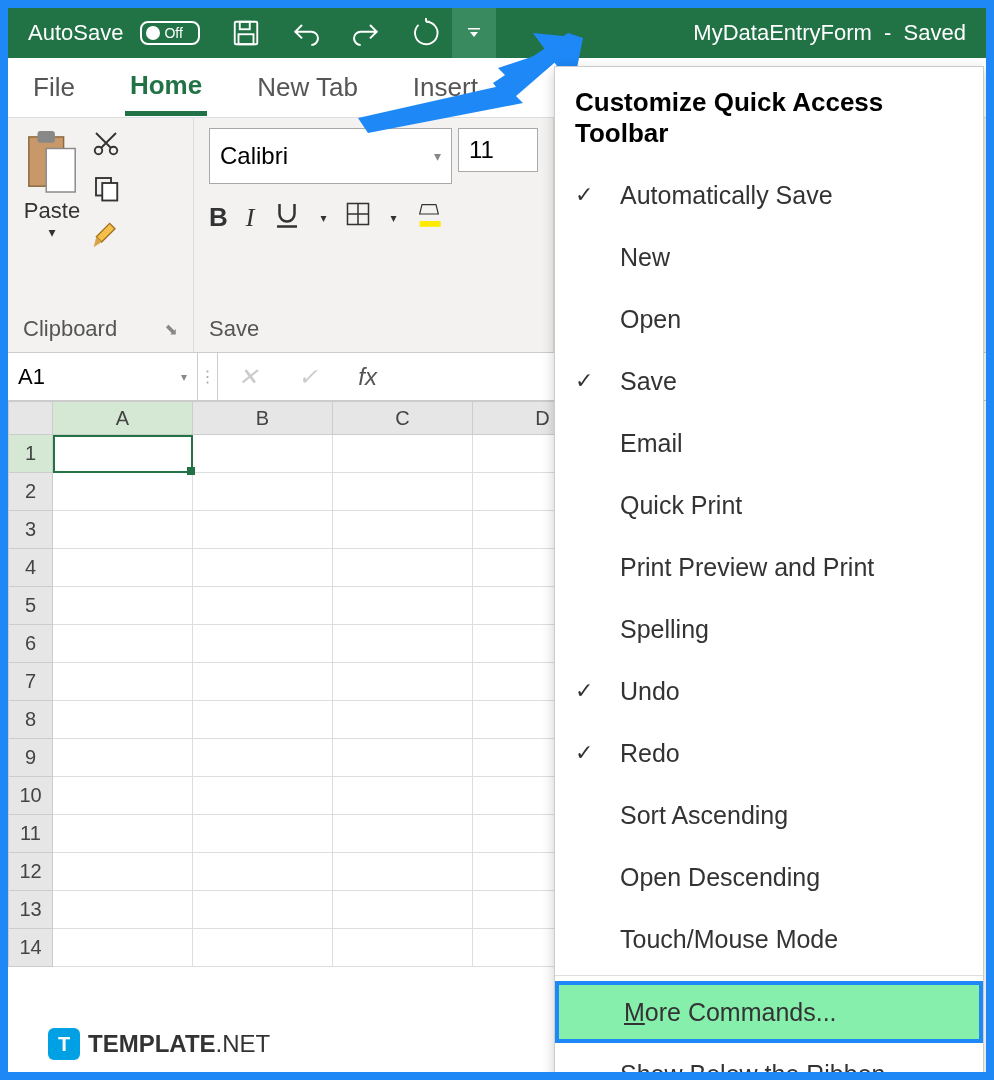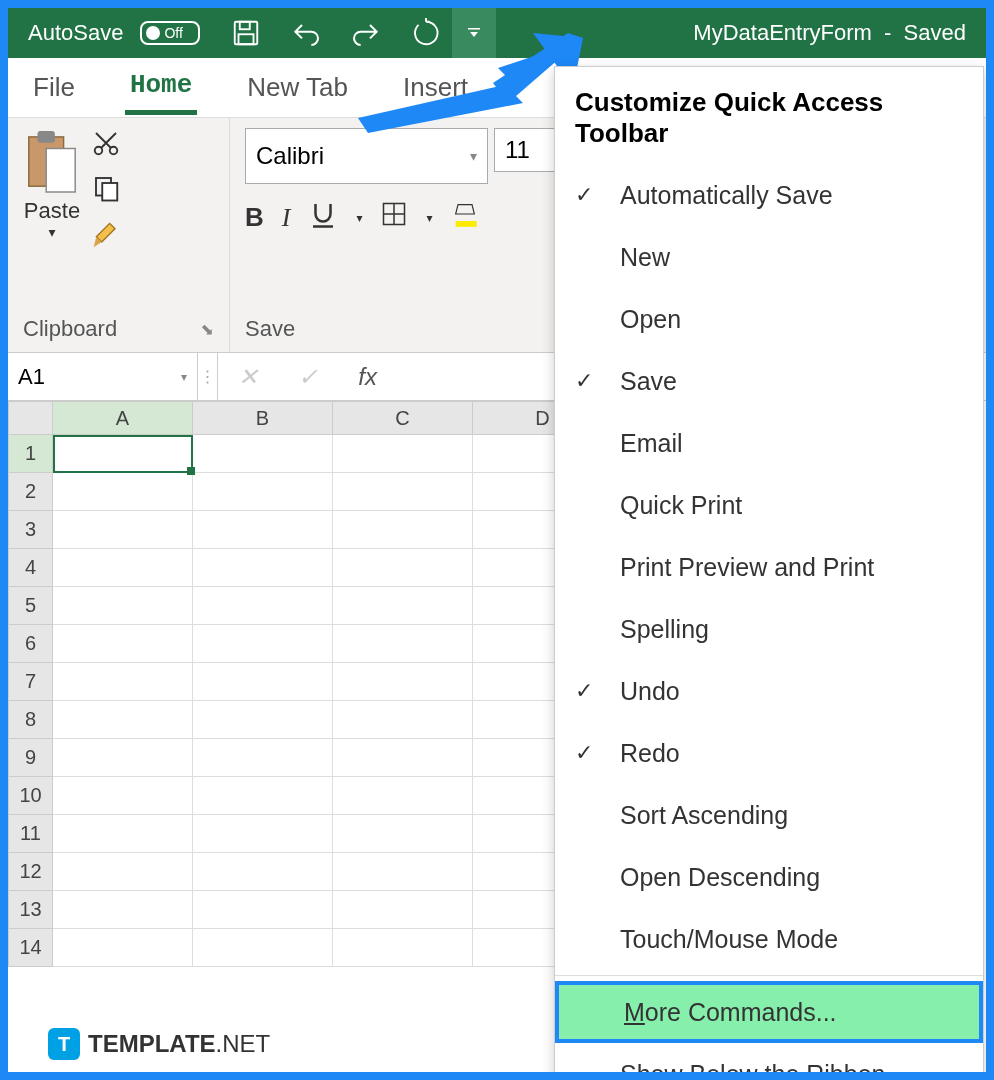--- a/index.html
+++ b/index.html
@@ -11,27 +11,27 @@
 .autosave { display: flex; align-items: center; gap: 17px; padding: 0 10px; }
 .toggle { width: 60px; height: 24px; border: 2px solid #fff; border-radius: 8px; display: flex; align-items: center; padding: 0 4px; font-size: 14px; }
 .toggle-dot { width: 14px; height: 14px; background: #fff; border-radius: 50%; margin-right: 4px; }
 .qat { display: flex; align-items: center; gap: 28px; margin-left: 20px; }
 .qat-icon { width: 32px; height: 32px; display: flex; align-items: center; justify-content: center; }
 .qat-dropdown { background: #3a8a5f; width: 44px; height: 50px; display: flex; align-items: center; justify-content: center; margin-left: 10px; }
 .docname { margin-left: auto; margin-right: 10px; }
 
 .ribbon-tabs { height: 60px; display: flex; align-items: center; padding: 0 20px; gap: 45px; font-size: 26px; color: #555; border-bottom: 1px solid #ddd; }
 .ribbon-tabs .tab { padding: 10px 5px; cursor: pointer; }
-.ribbon-tabs .tab.active { color: #217346; font-weight: 600; border-bottom: 5px solid #217346; font-family: Liberation Mono, monospace; }
+.ribbon-tabs .tab.active { color: #217346; font-weight: 600; border-bottom: 5px solid #217346; }
 
 .ribbon-body { height: 235px; background: #f3f2f1; display: flex; border-bottom: 1px solid #ccc; }
 .group { padding: 10px 15px 5px 15px; border-right: 1px solid #ddd; display: flex; flex-direction: column; justify-content: space-between; }
 .group-label { text-align: center; font-size: 22px; color: #555; padding: 5px 0; display: flex; justify-content: space-between; align-items: center; gap: 15px; }
 
-.clipboard-group { width: 222px; }
+.clipboard-group { width: 186px; }
 .paste-wrap { display: flex; gap: 10px; align-items: flex-start; }
 .paste-btn { display: flex; flex-direction: column; align-items: center; font-size: 22px; color: #333; }
 .clip-side { display: flex; flex-direction: column; gap: 8px; font-size: 28px; }
 
 .font-group { width: 360px; }
 .font-row1 { display: flex; gap: 6px; margin-bottom: 15px; }
 .font-name { flex: 1; height: 56px; border: 1px solid #aaa; background: #fff; display: flex; align-items: center; justify-content: space-between; padding: 0 10px; font-size: 24px; }
 .font-size { width: 80px; height: 44px; border: 1px solid #aaa; background: #fff; display: flex; align-items: center; padding: 0 10px; font-size: 24px; }
 .font-row2 { display: flex; gap: 18px; align-items: center; font-size: 26px; color: #333; }
 

